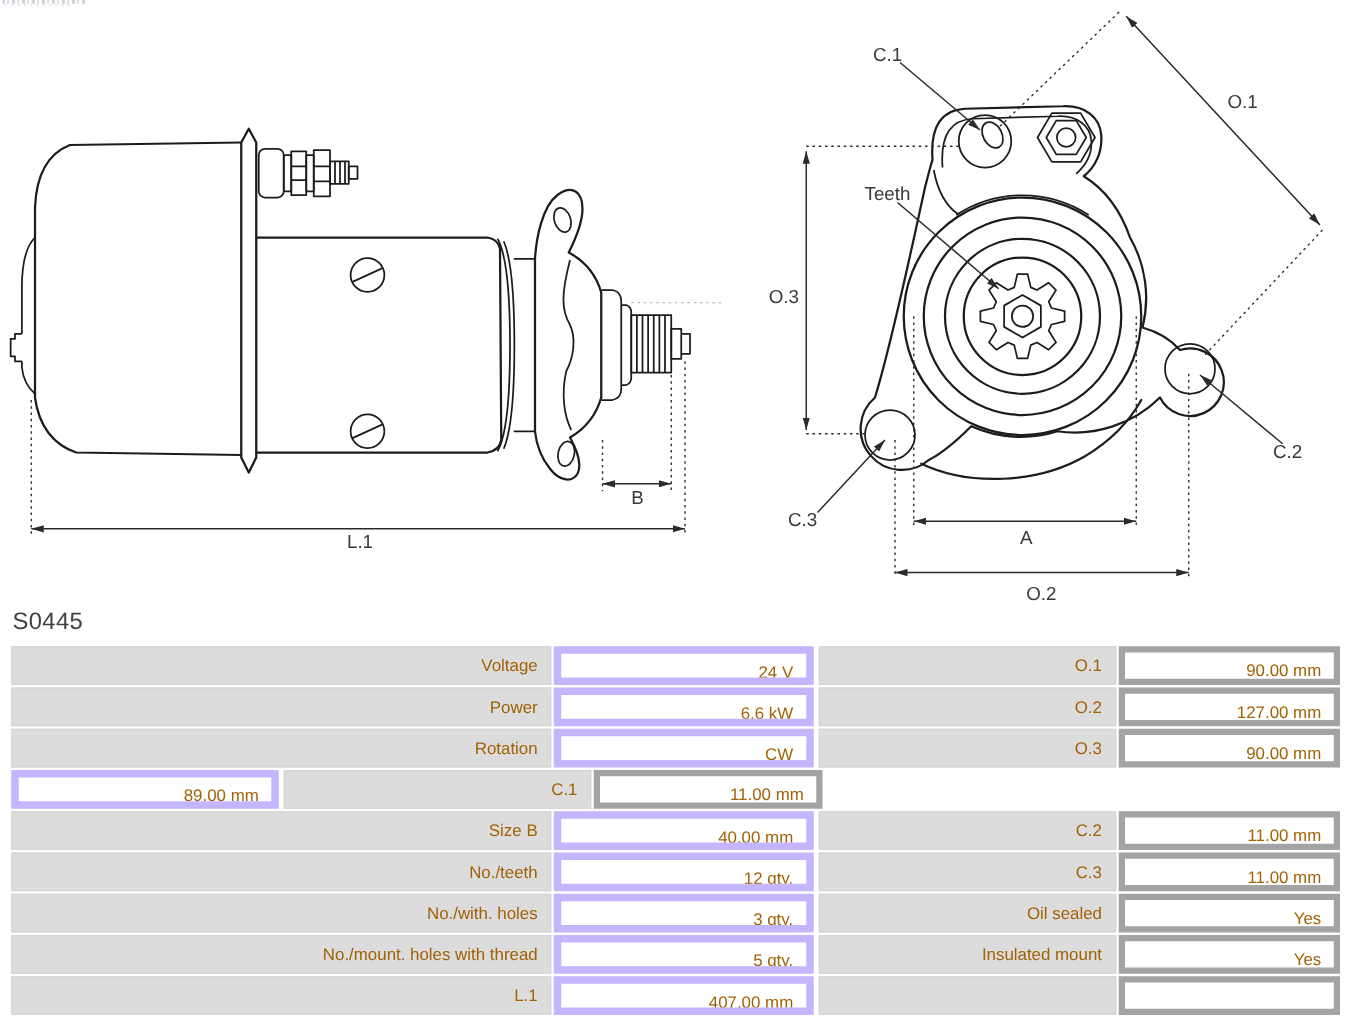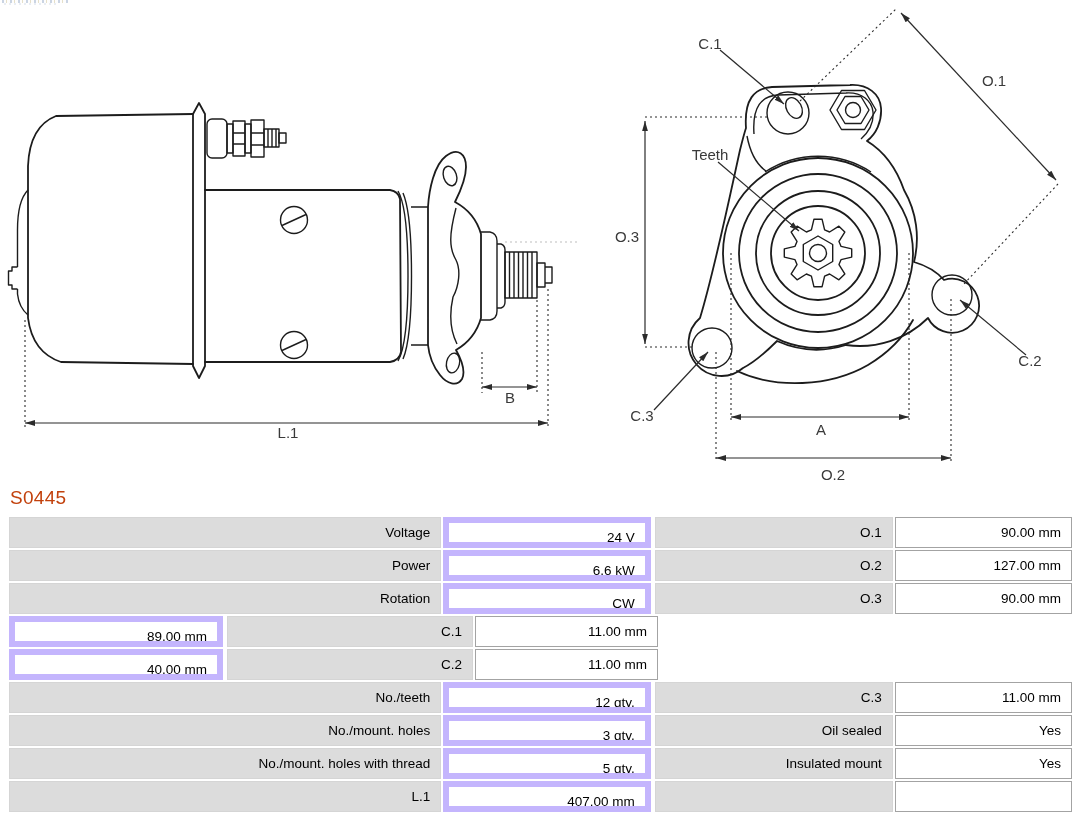--- a/index.html
+++ b/index.html
@@ -8,30 +8,30 @@
 
   
   .artifact{position:absolute;left:2px;top:0;width:66px;height:3px;opacity:.75;
     background:repeating-linear-gradient(90deg,#b9c6da 0 2px,#fdfdfd 2px 4px,#ded6b8 4px 5px,#fdfdfd 5px 8px);}
   .artifact2{position:absolute;left:4px;top:3px;width:52px;height:2px;opacity:.45;
     background:repeating-linear-gradient(90deg,#cfd8e6 0 2px,#ffffff 2px 5px);}
 
   svg.diagram{position:absolute;left:0;top:0;display:block;}
 
   .part-number{position:absolute;left:10px;top:487px;margin:0;
-    font-size:19px;font-weight:400;letter-spacing:.3px;color:#c2410c;}
+    font-size:19px;font-weight:400;letter-spacing:.3px;color:#404040;}
 
   .spec-table{position:absolute;left:9px;top:517px;width:1063px;}
   .spec-row{display:flex;height:31px;margin-bottom:2px;}
-  .cell{box-sizing:border-box;font-size:13.5px;color:#000000;line-height:29px;
+  .cell{box-sizing:border-box;font-size:13.5px;color:#a16207;line-height:29px;
     text-align:right;padding-right:10px;white-space:nowrap;overflow:hidden;}
   .c-label-l{width:447px;background:#dcdcdc;border:1px solid #d5d5d5;margin-right:2px;}
   .c-value-l{width:214px;background:#ffffff;border:6px solid #c4b5fd;margin-right:4px;}
   .c-label-r{width:246px;background:#dcdcdc;border:1px solid #d5d5d5;margin-right:2px;}
-  .c-value-r{width:183px;background:#ffffff;border:1px solid #a3a3a3;}
+  .c-value-r{width:183px;background:#ffffff;border:5px solid #a3a3a3;}
 
   .geo{stroke:#1c1c1c;stroke-width:1.8;fill:none;stroke-linejoin:round;stroke-linecap:round;}
   .geo-thin{stroke:#1c1c1c;stroke-width:1.4;fill:none;stroke-linejoin:round;}
   .dim{stroke:#2b2b2b;stroke-width:1.2;fill:none;}
   .dot{stroke:#2b2b2b;stroke-width:1.1;fill:none;stroke-dasharray:2 3;}
   .cline{stroke:#bdbdbd;stroke-width:1;fill:none;stroke-dasharray:2 3;}
   .dimtext{font-family:"Liberation Sans",sans-serif;font-size:15px;fill:#3a3a3a;}
 </style>
 </head>
 <body>
@@ -202,32 +202,33 @@
       <div class="cell c-value-l">CW</div>
       <div class="cell c-label-r">O.3</div>
       <div class="cell c-value-r">90.00 mm</div>
     </div>
     <div class="spec-row">
       <div class="cell c-value-l">89.00 mm</div>
       <div class="cell c-label-r">C.1</div>
       <div class="cell c-value-r">11.00 mm</div>
     </div>
     <div class="spec-row">
+      <div class="cell c-label-l">Size B</div>
       <div class="cell c-value-l">40.00 mm</div>
       <div class="cell c-label-r">C.2</div>
       <div class="cell c-value-r">11.00 mm</div>
     </div>
     <div class="spec-row">
       <div class="cell c-label-l">No./teeth</div>
       <div class="cell c-value-l">12 qty.</div>
       <div class="cell c-label-r">C.3</div>
       <div class="cell c-value-r">11.00 mm</div>
     </div>
     <div class="spec-row">
-      <div class="cell c-label-l">No./mount. holes</div>
+      <div class="cell c-label-l">No./with. holes</div>
       <div class="cell c-value-l">3 qty.</div>
       <div class="cell c-label-r">Oil sealed</div>
       <div class="cell c-value-r">Yes</div>
     </div>
     <div class="spec-row">
       <div class="cell c-label-l">No./mount. holes with thread</div>
       <div class="cell c-value-l">5 qty.</div>
       <div class="cell c-label-r">Insulated mount</div>
       <div class="cell c-value-r">Yes</div>
     </div>

